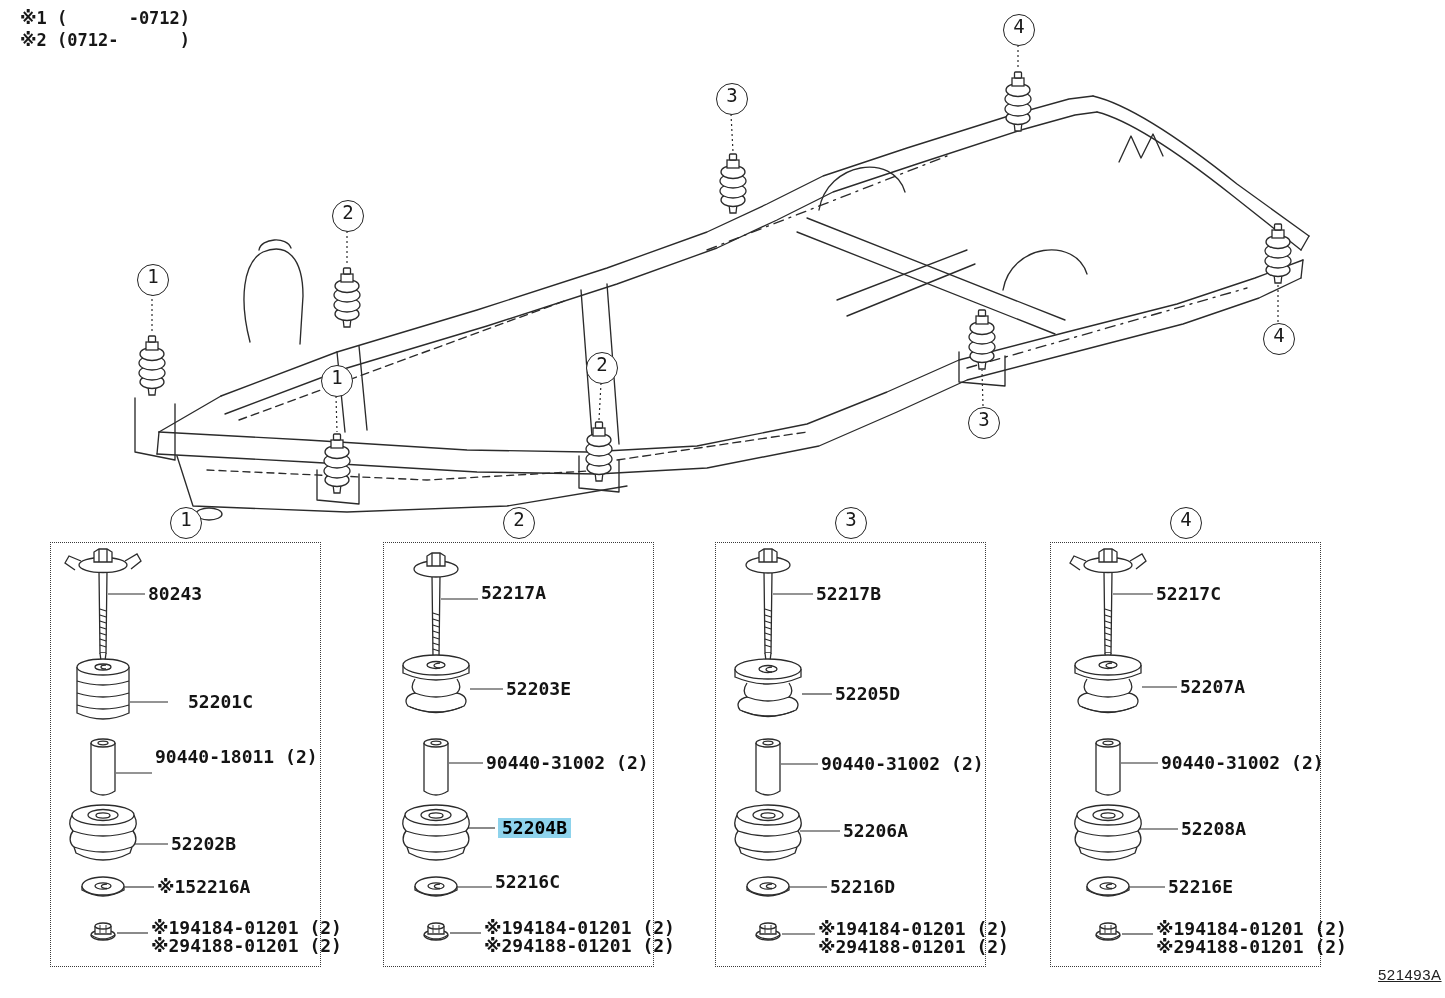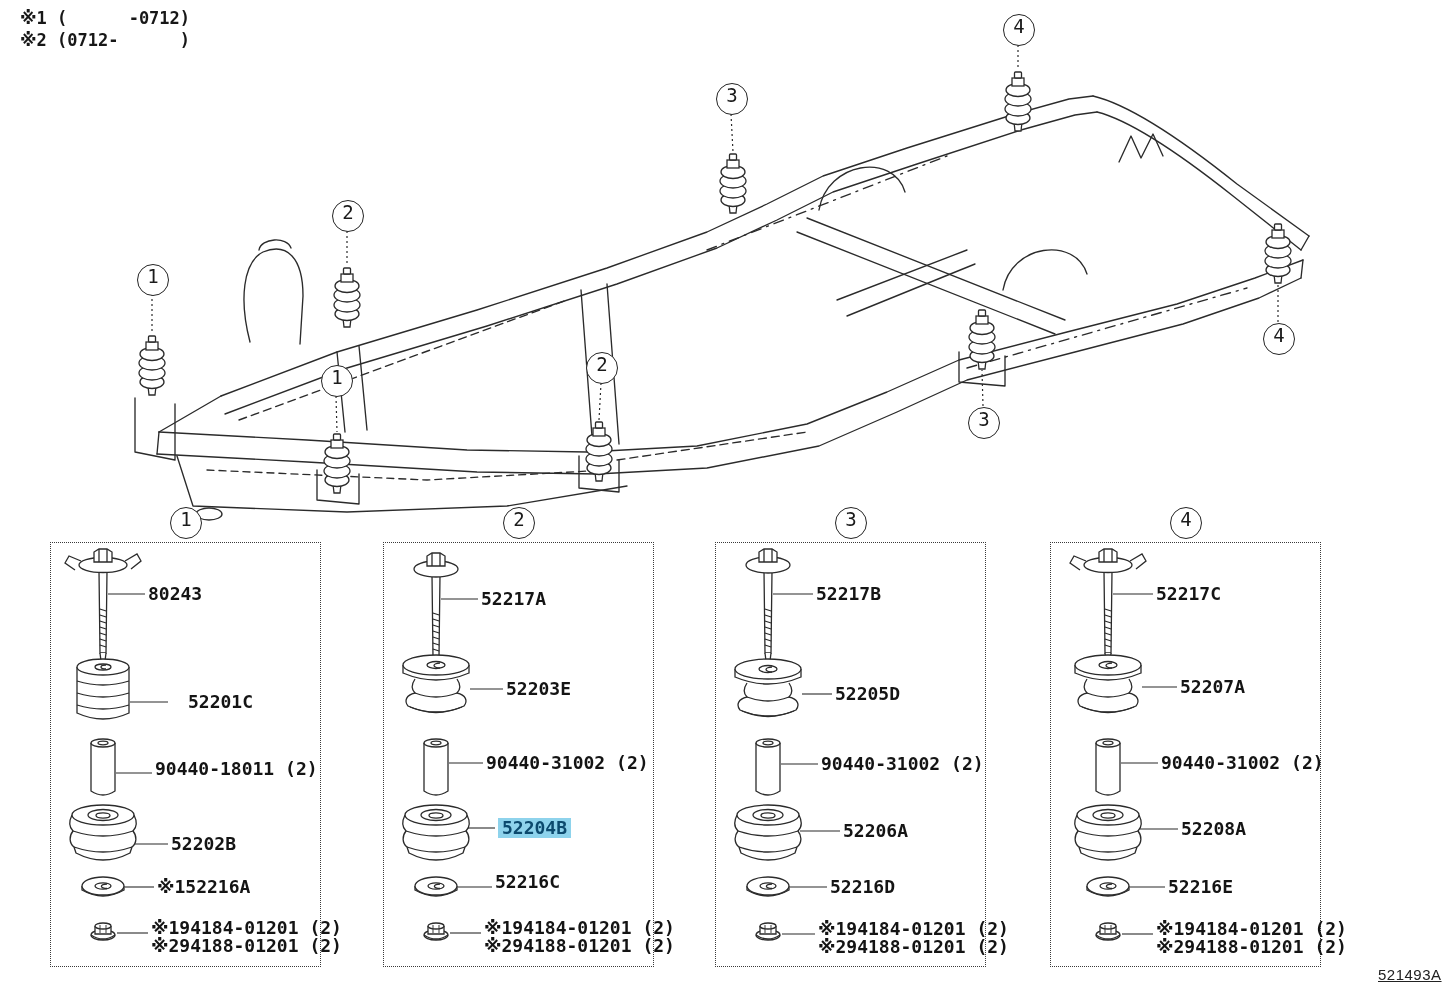--- a/index.html
+++ b/index.html
@@ -6,21 +6,21 @@
   #page{position:relative;width:1445px;height:998px;background:#ffffff;overflow:hidden;
         font-family:"DejaVu Sans Mono","DejaVu Sans",monospace;color:#171717;margin-left:7px;}
   .note{position:absolute;font:600 17px "DejaVu Sans Mono","DejaVu Sans",monospace;white-space:pre;color:#171717;}
   .figcode{position:absolute;font:15px "Liberation Sans","DejaVu Sans",sans-serif;color:#222;letter-spacing:.5px;text-decoration:underline;}
   .callout{position:absolute;width:30px;height:30px;border:1.6px solid #242424;border-radius:50%;
            background:#fff;text-align:center;line-height:28px;font:500 19px "DejaVu Sans Mono","DejaVu Sans",monospace;color:#1b1b1b;}
   .pbox{position:absolute;width:269px;height:423px;border:1px dotted #3a3a3a;background:#fff;}
   .pbox-art{position:absolute;left:0;top:0;}
   .plabel{position:absolute;font:bold 18px "DejaVu Sans Mono","DejaVu Sans",monospace;
           color:#141414;white-space:nowrap;line-height:20px;}
-  .plabel.highlight{padding:0 4px;margin-left:-4px;color:#0c4a6e;}
+  .plabel.highlight{padding:0 4px;margin-left:-4px;color:#000000;}
   svg .ln{stroke:#2b2b2b;stroke-width:1.35;fill:none;stroke-linejoin:round;stroke-linecap:round;}
   svg .leaders line{stroke:#2b2b2b;stroke-width:1.1;}
   #frame-art{position:absolute;left:0;top:0;pointer-events:none;}
 </style>
 </head>
 <body>
 
 <svg width="0" height="0" style="position:absolute" aria-hidden="true">
   <defs>
     <g id="sym-mount" stroke="#2b2b2b" stroke-width="1.3" fill="#fff">
@@ -188,21 +188,21 @@
         <line x1="57" y1="51" x2="94" y2="51"></line>
         <line x1="79" y1="159" x2="117" y2="159"></line>
         <line x1="65" y1="230" x2="101" y2="230"></line>
         <line x1="84" y1="301" x2="117" y2="301"></line>
         <line x1="74" y1="344" x2="103" y2="344"></line>
         <line x1="66" y1="390" x2="97" y2="390"></line>
       </g>
     </svg>
     <div class="plabel" style="left:97px;top:41px">80243</div>
     <div class="plabel" style="left:137px;top:149px">52201C</div>
-    <div class="plabel" style="left:104px;top:216px">90440-18011 (2)</div>
+    <div class="plabel" style="left:104px;top:204px">90440-18011 (2)</div>
     <div class="plabel" style="left:120px;top:291px">52202B</div>
     <div class="plabel" style="left:106px;top:334px">※152216A</div>
     <div class="plabel" style="left:100px;top:375px">※194184-01201 (2)</div>
     <div class="plabel" style="left:100px;top:393px">※294188-01201 (2)</div>
   </section>
 
   <section class="pbox" style="left:376px;top:542px">
     <svg class="pbox-art" width="269" height="423" viewBox="0 0 269 423" aria-hidden="true">
       <use href="#sym-bolt-b" x="52" y="10"></use>
       <use href="#sym-cushion-spool" x="52" y="112"></use>
@@ -212,21 +212,21 @@
       <use href="#sym-nut" x="52" y="380"></use>
       <g class="leaders">
         <line x1="57" y1="56" x2="94" y2="56"></line>
         <line x1="86" y1="146" x2="119" y2="146"></line>
         <line x1="65" y1="220" x2="99" y2="220"></line>
         <line x1="84" y1="285" x2="111" y2="285"></line>
         <line x1="74" y1="344" x2="108" y2="344"></line>
         <line x1="66" y1="390" x2="97" y2="390"></line>
       </g>
     </svg>
-    <div class="plabel" style="left:97px;top:46px">52217A</div>
+    <div class="plabel" style="left:97px;top:40px">52217A</div>
     <div class="plabel" style="left:122px;top:136px">52203E</div>
     <div class="plabel" style="left:102px;top:210px">90440-31002 (2)</div>
     <div class="plabel highlight" style="left: 118px; top: 275px; background: rgb(142, 211, 236);">52204B</div>
     <div class="plabel" style="left:111px;top:329px">52216C</div>
     <div class="plabel" style="left:100px;top:375px">※194184-01201 (2)</div>
     <div class="plabel" style="left:100px;top:393px">※294188-01201 (2)</div>
   </section>
 
   <section class="pbox" style="left:708px;top:542px">
     <svg class="pbox-art" width="269" height="423" viewBox="0 0 269 423" aria-hidden="true">

